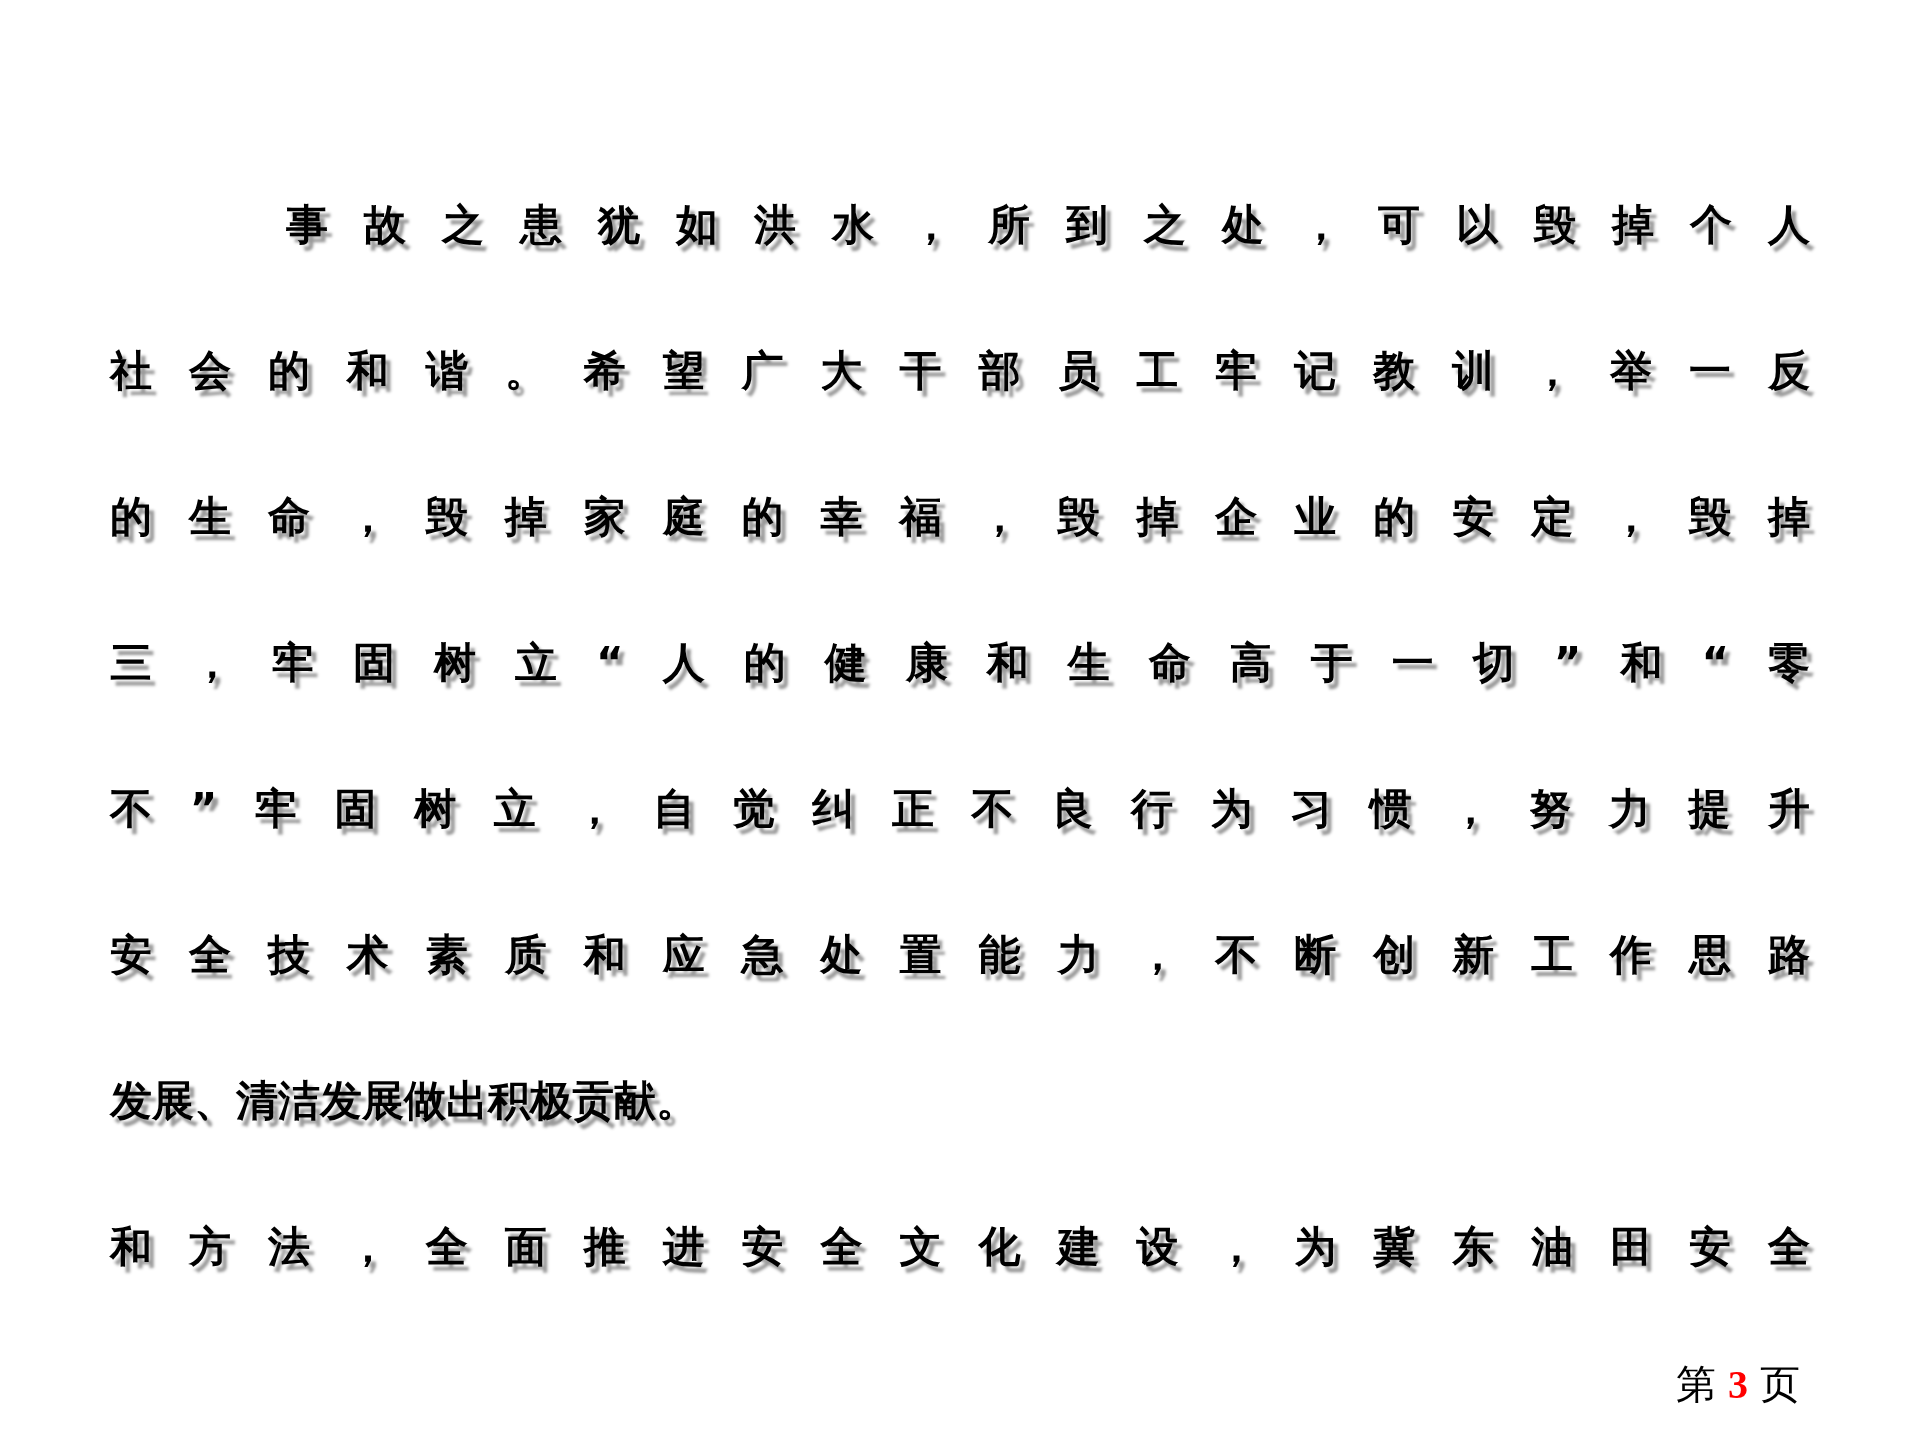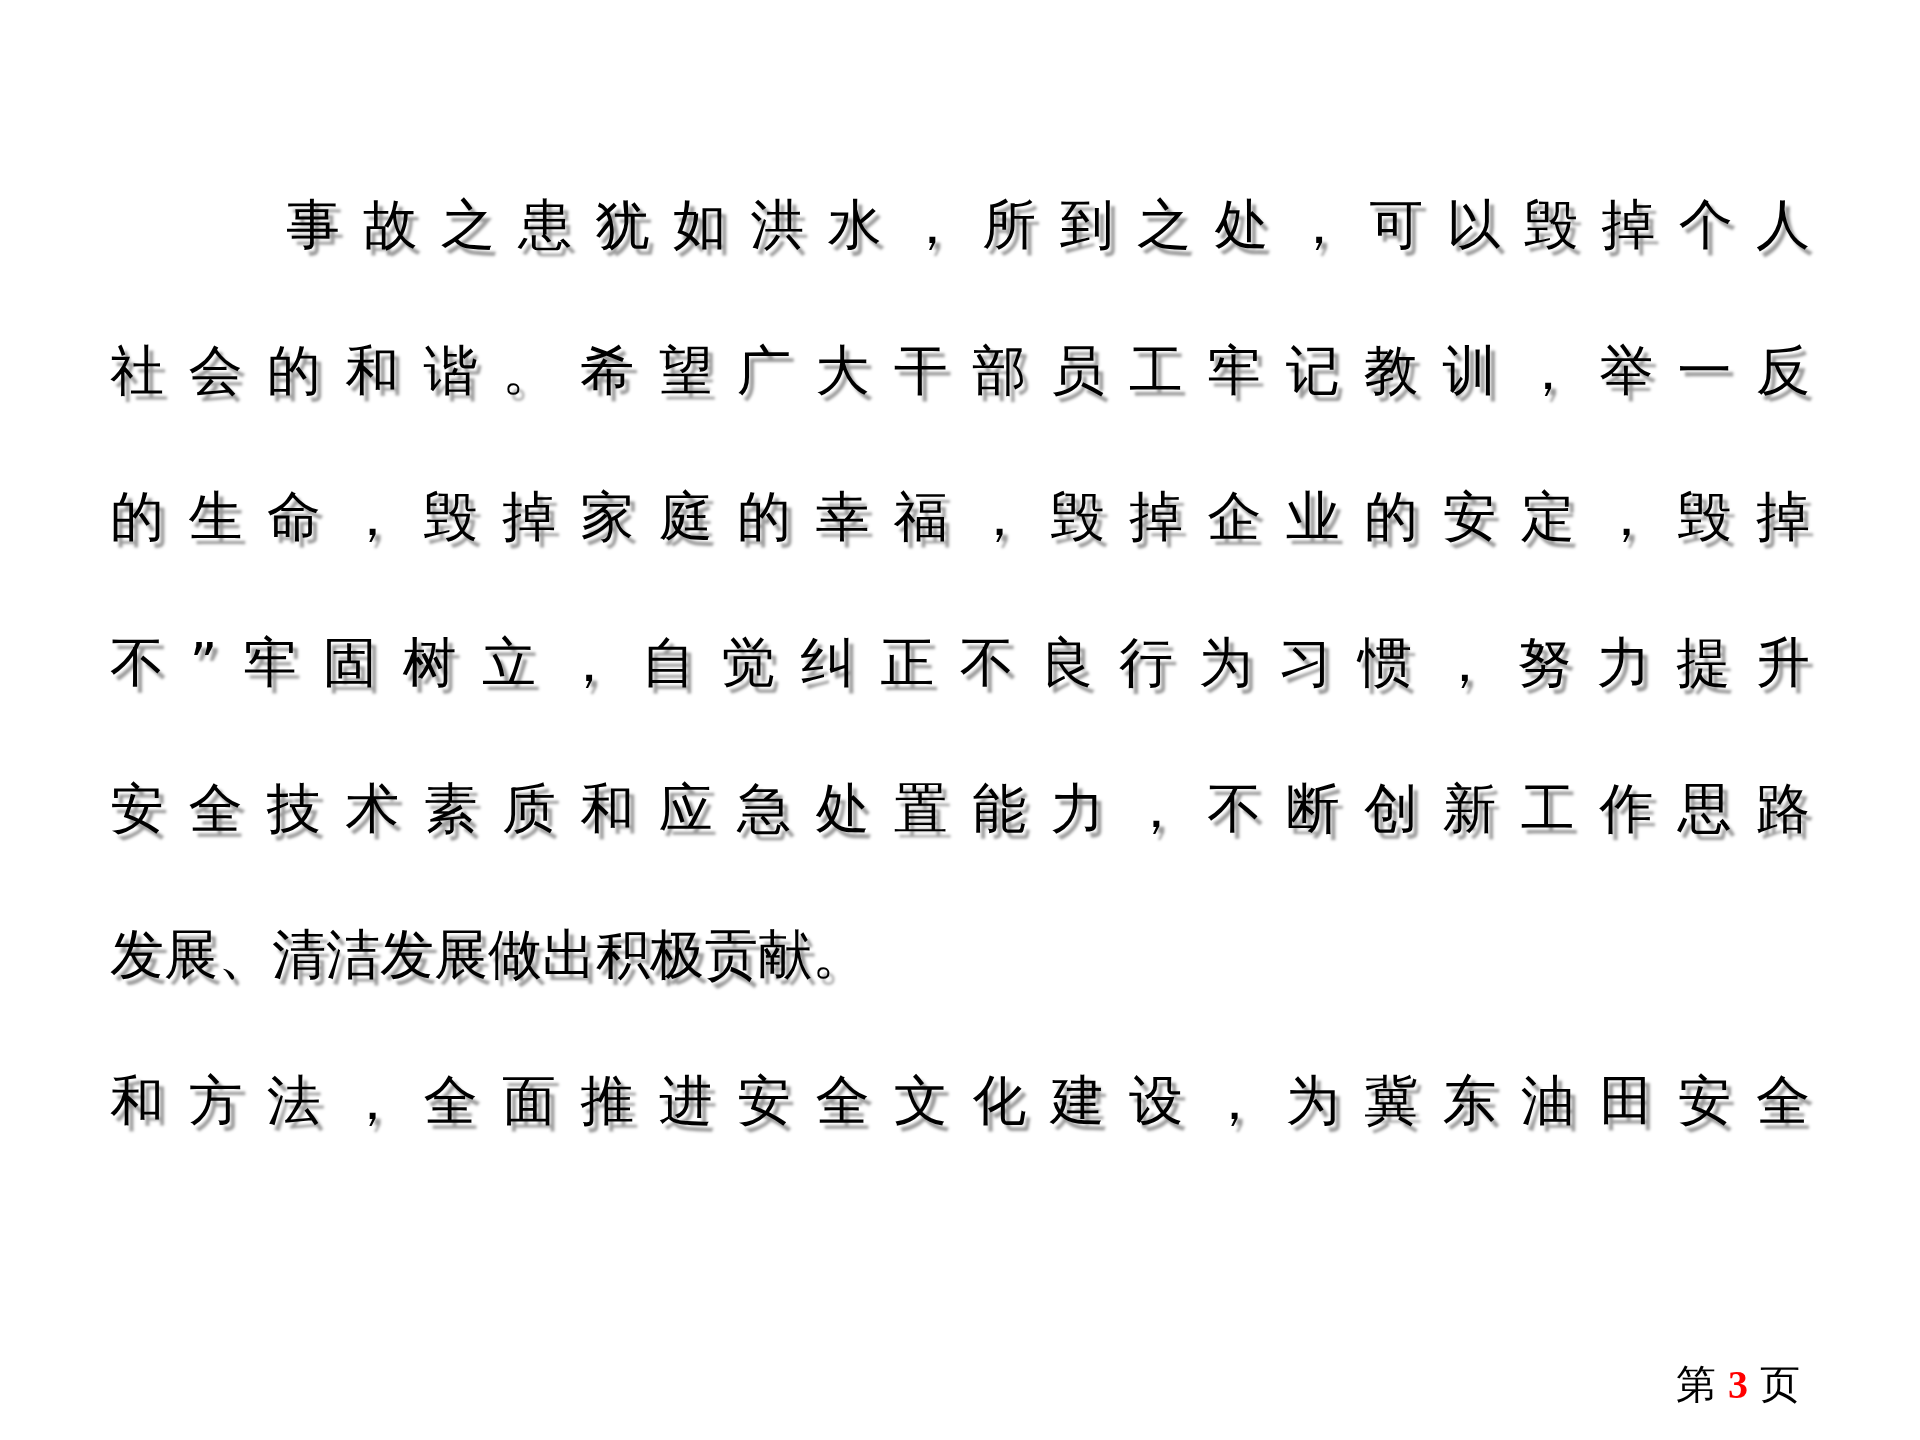--- a/index.html
+++ b/index.html
@@ -14,22 +14,22 @@
     background: #ffffff;
     overflow: hidden;
     font-family: "DejaVu Sans", sans-serif;
   }
   .body-text {
     position: absolute;
     left: 110px;
     top: 152px;
     width: 1700px;
     color: #000000;
-    font-size: 54px;
-    font-weight: 400;
+    font-size: 42px;
+    font-weight: 700;
     text-shadow: 5px 6px 3px #999999;
   }
   .line {
     height: 146px;
     line-height: 146px;
     text-align: justify;
     text-align-last: justify;
     word-break: keep-all;
     white-space: nowrap;
   }
@@ -61,20 +61,21 @@
 </style>
 </head>
 <body>
 
 <div class="slide">
 
   <div class="body-text">
     <div class="line first">事故之患犹如洪水，所到之处，可以毁掉个人</div>
     <div class="line">社会的和谐。希望广大干部员工牢记教训，举一反</div>
     <div class="line">的生命，毁掉家庭的幸福，毁掉企业的安定，毁掉</div>
+    <div class="line">三，牢固树立“人的健康和生命高于一切”和“零</div>
     <div class="line">不”牢固树立，自觉纠正不良行为习惯，努力提升</div>
     <div class="line">安全技术素质和应急处置能力，不断创新工作思路</div>
     <div class="line last">发展、清洁发展做出积极贡献。</div>
     <div class="line">和方法，全面推进安全文化建设，为冀东油田安全</div>
   </div>
 
   <div class="footer">
     <span>第</span><span class="gap"></span><span class="page-num">3</span><span class="gap"></span><span>页</span>
   </div>
 

